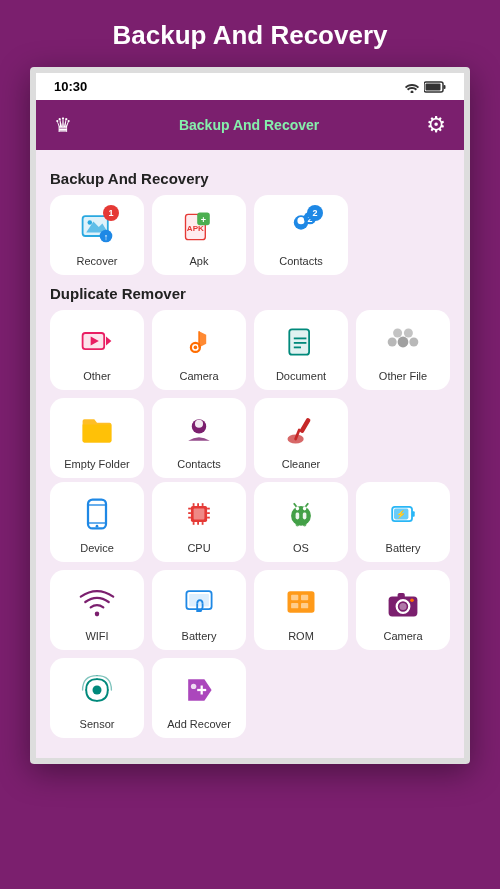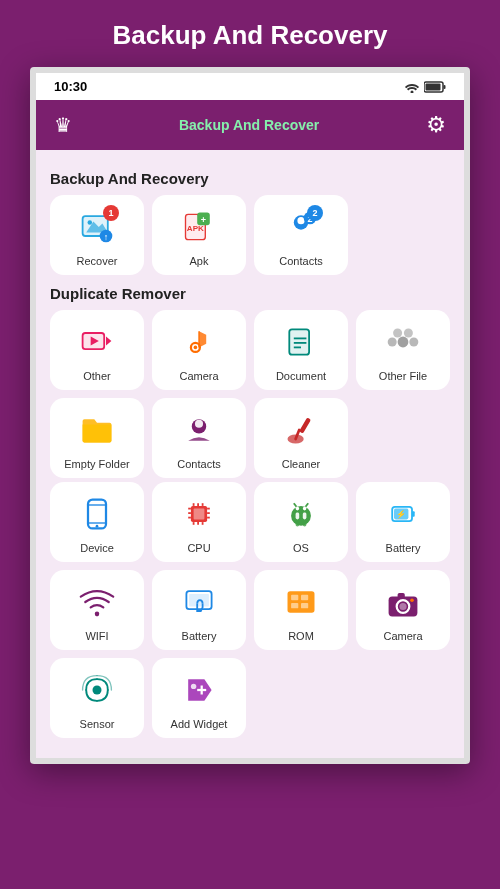--- a/index.html
+++ b/index.html
@@ -437,18 +437,18 @@
       <div class="grid-item">
         <div class="icon-box">
           <svg class="icon-svg" viewBox="0 0 40 40">
 
             <path d="M8 8 L26 8 L34 20 L26 32 L8 32 Z" fill="#9c27b0" opacity="0.85"></path>
             <circle cx="14" cy="16" r="3" fill="white" opacity="0.8"></circle>
             <line x1="18" y1="20" x2="28" y2="20" stroke="white" stroke-width="2.5"></line>
             <line x1="23" y1="15" x2="23" y2="25" stroke="white" stroke-width="2.5"></line>
           </svg>
         </div>
-        <span class="grid-item-label">Add Widget</span>
+        <span class="grid-item-label">Add Recover</span>
       </div>
 
     </div>
   </div>
 </div>
 
 </body></html>

